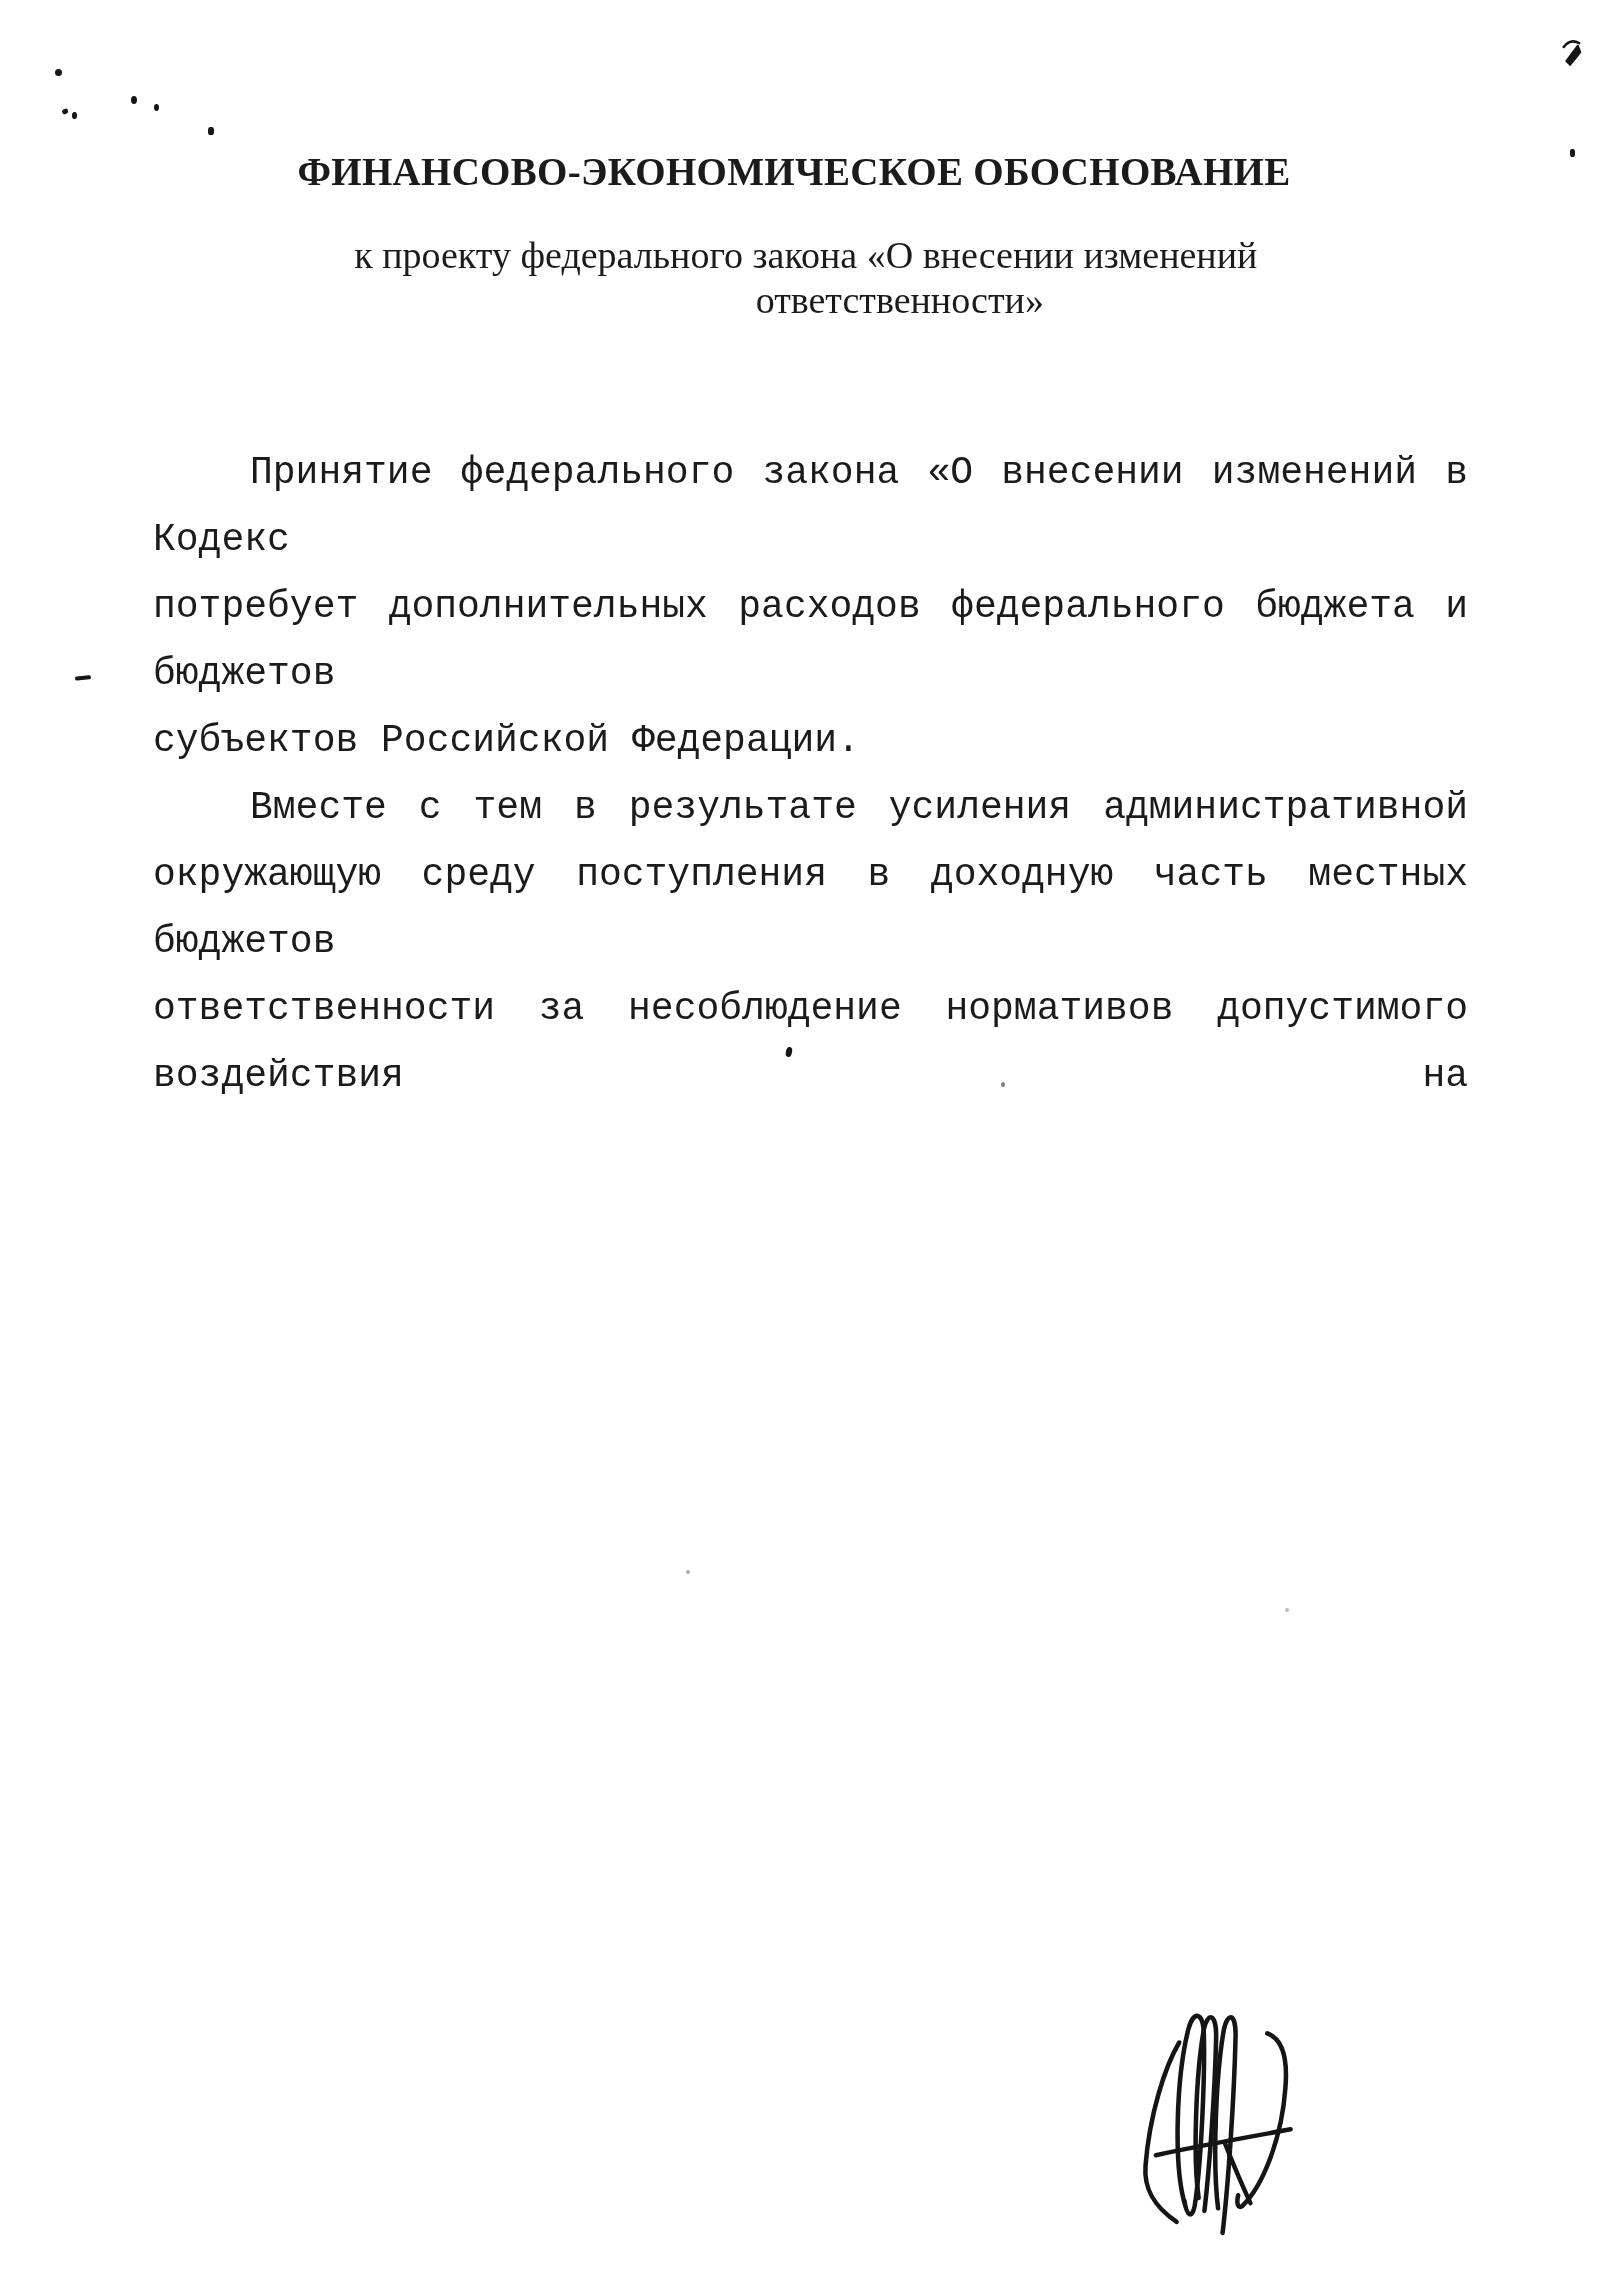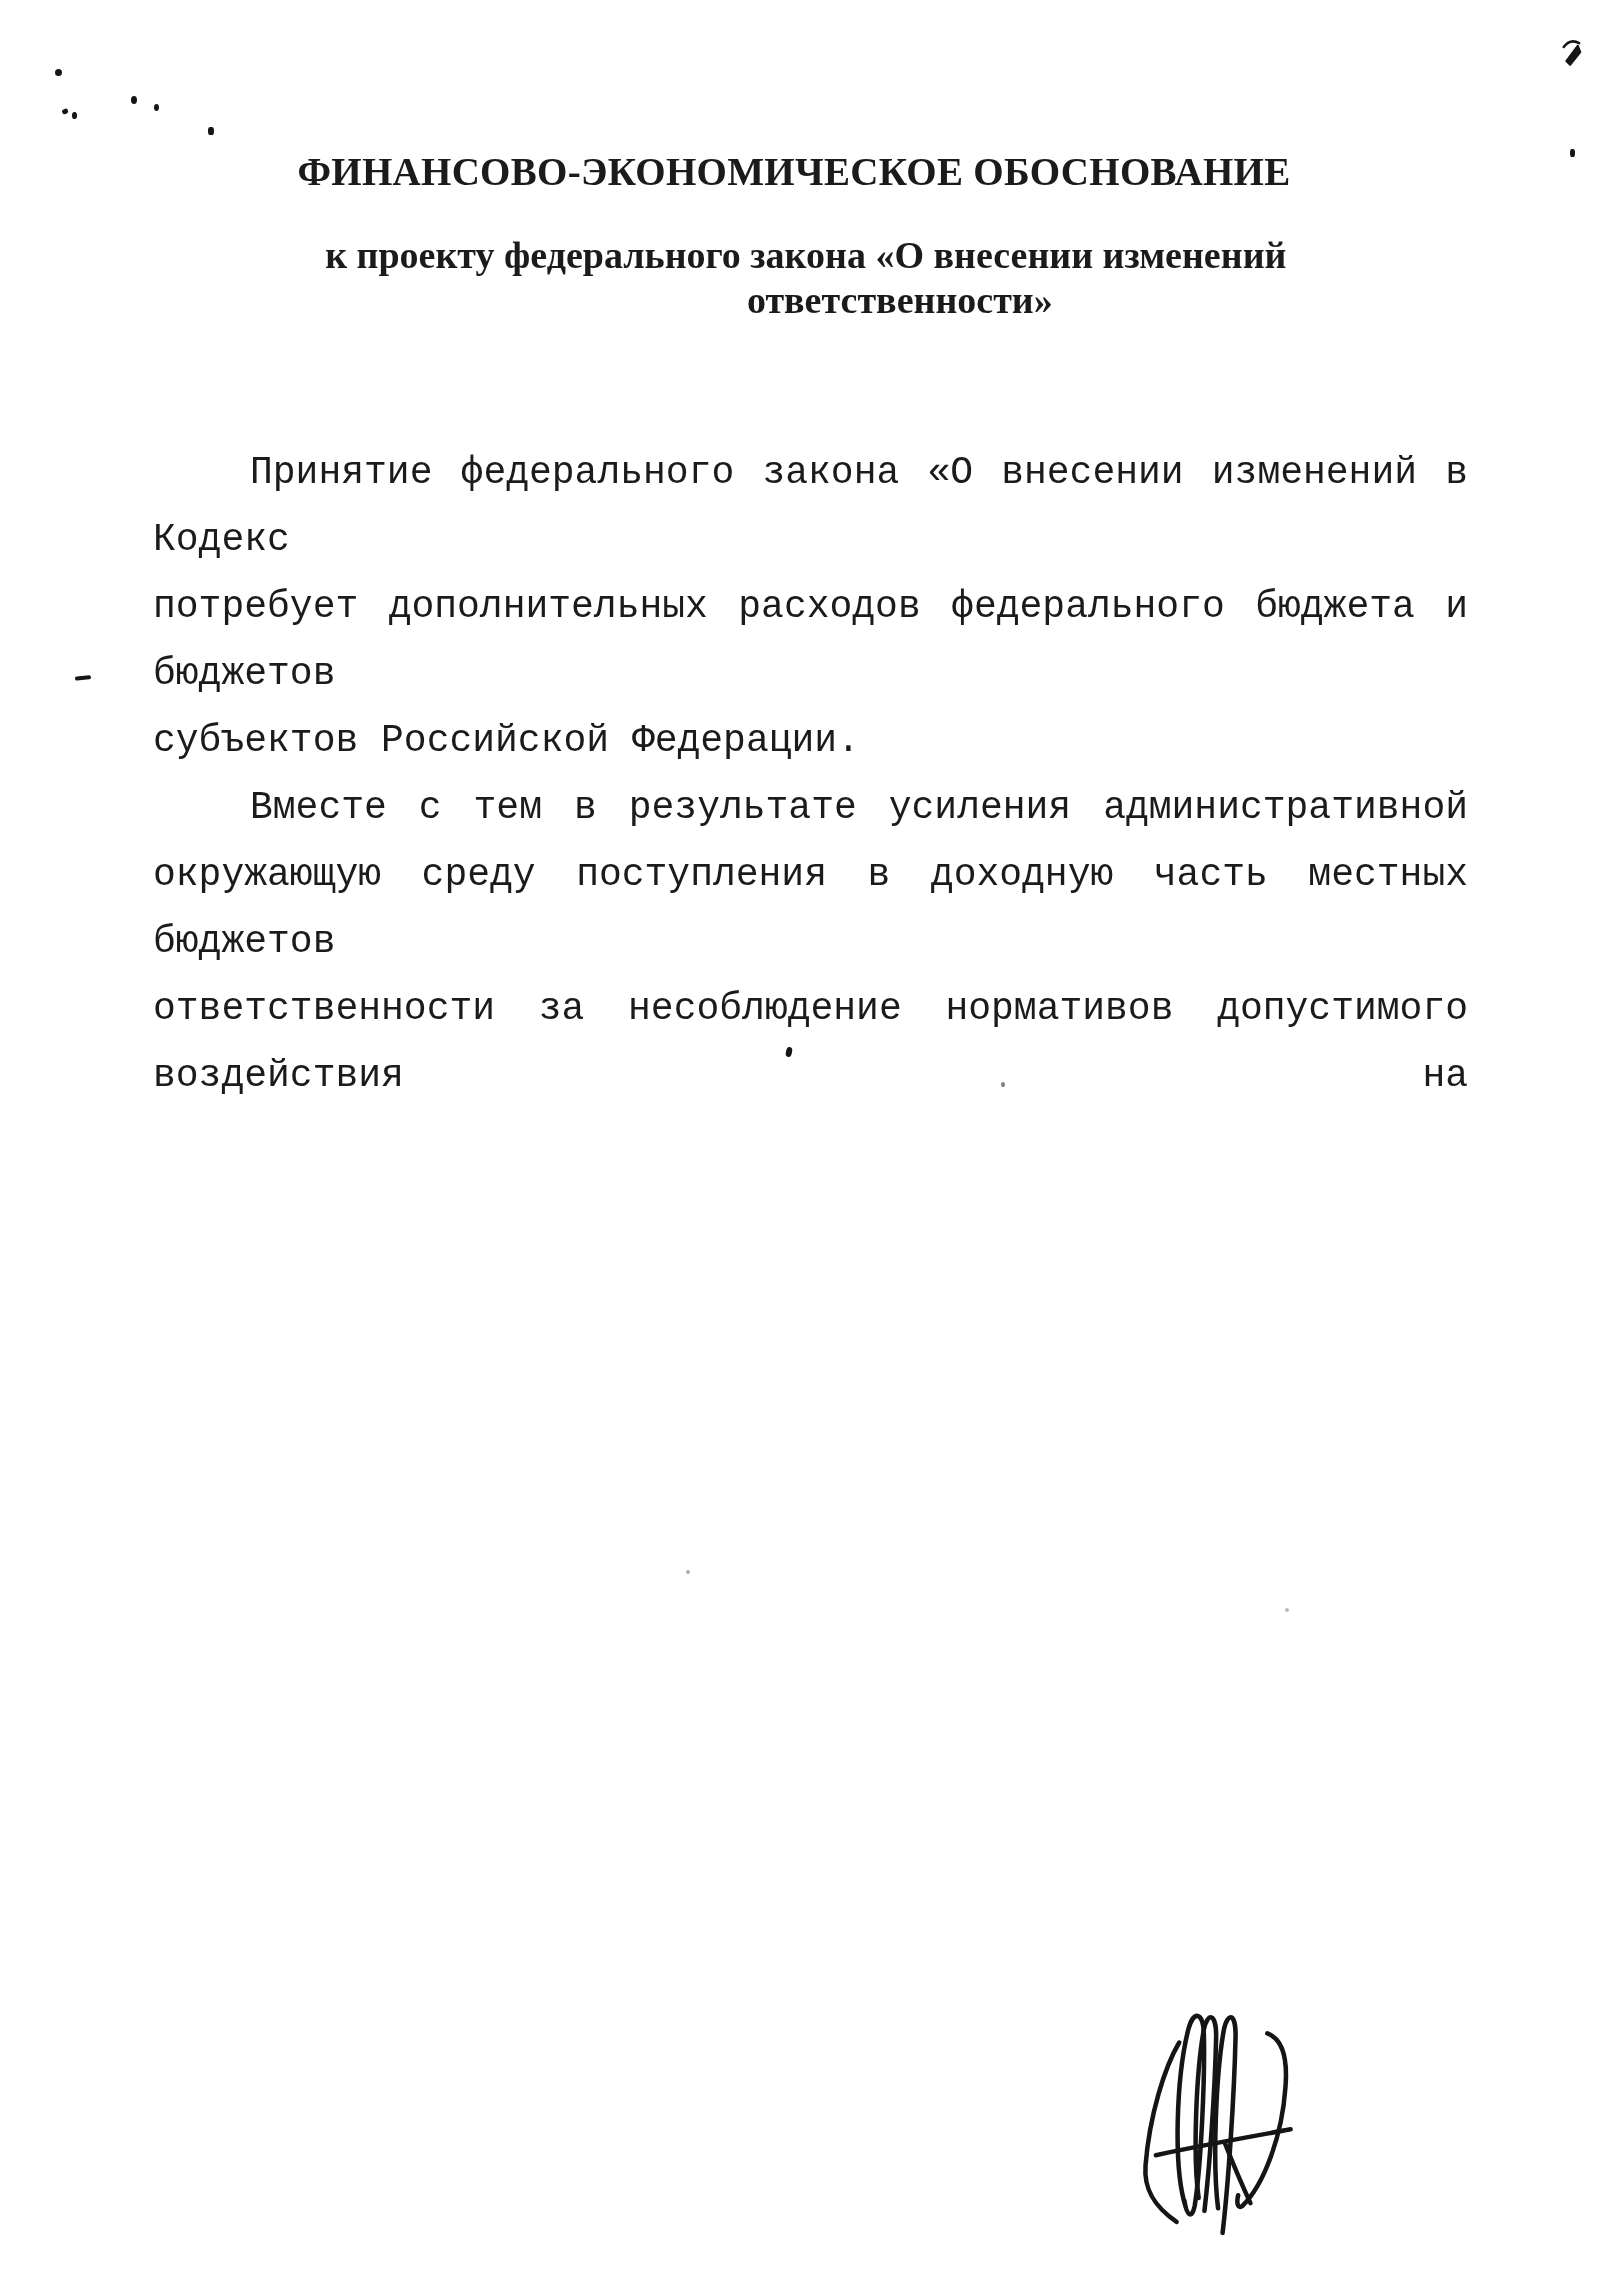--- a/index.html
+++ b/index.html
@@ -31,21 +31,21 @@
     letter-spacing: 0.3px;
     white-space: nowrap;
   }
   .subtitle {
     position: absolute;
     top: 233px;
     left: 12px;
     right: 19.4px;
     font-size: 38px;
     line-height: 45px;
-    font-weight: 700;
+    font-weight: 400;
     text-align: center;
   }
   .sub-line { white-space: nowrap; }
   .sub-line-3 { margin-left: 188px; }
 
   
   .body-text {
     position: absolute;
     top: 439px;
     left: 153px;

